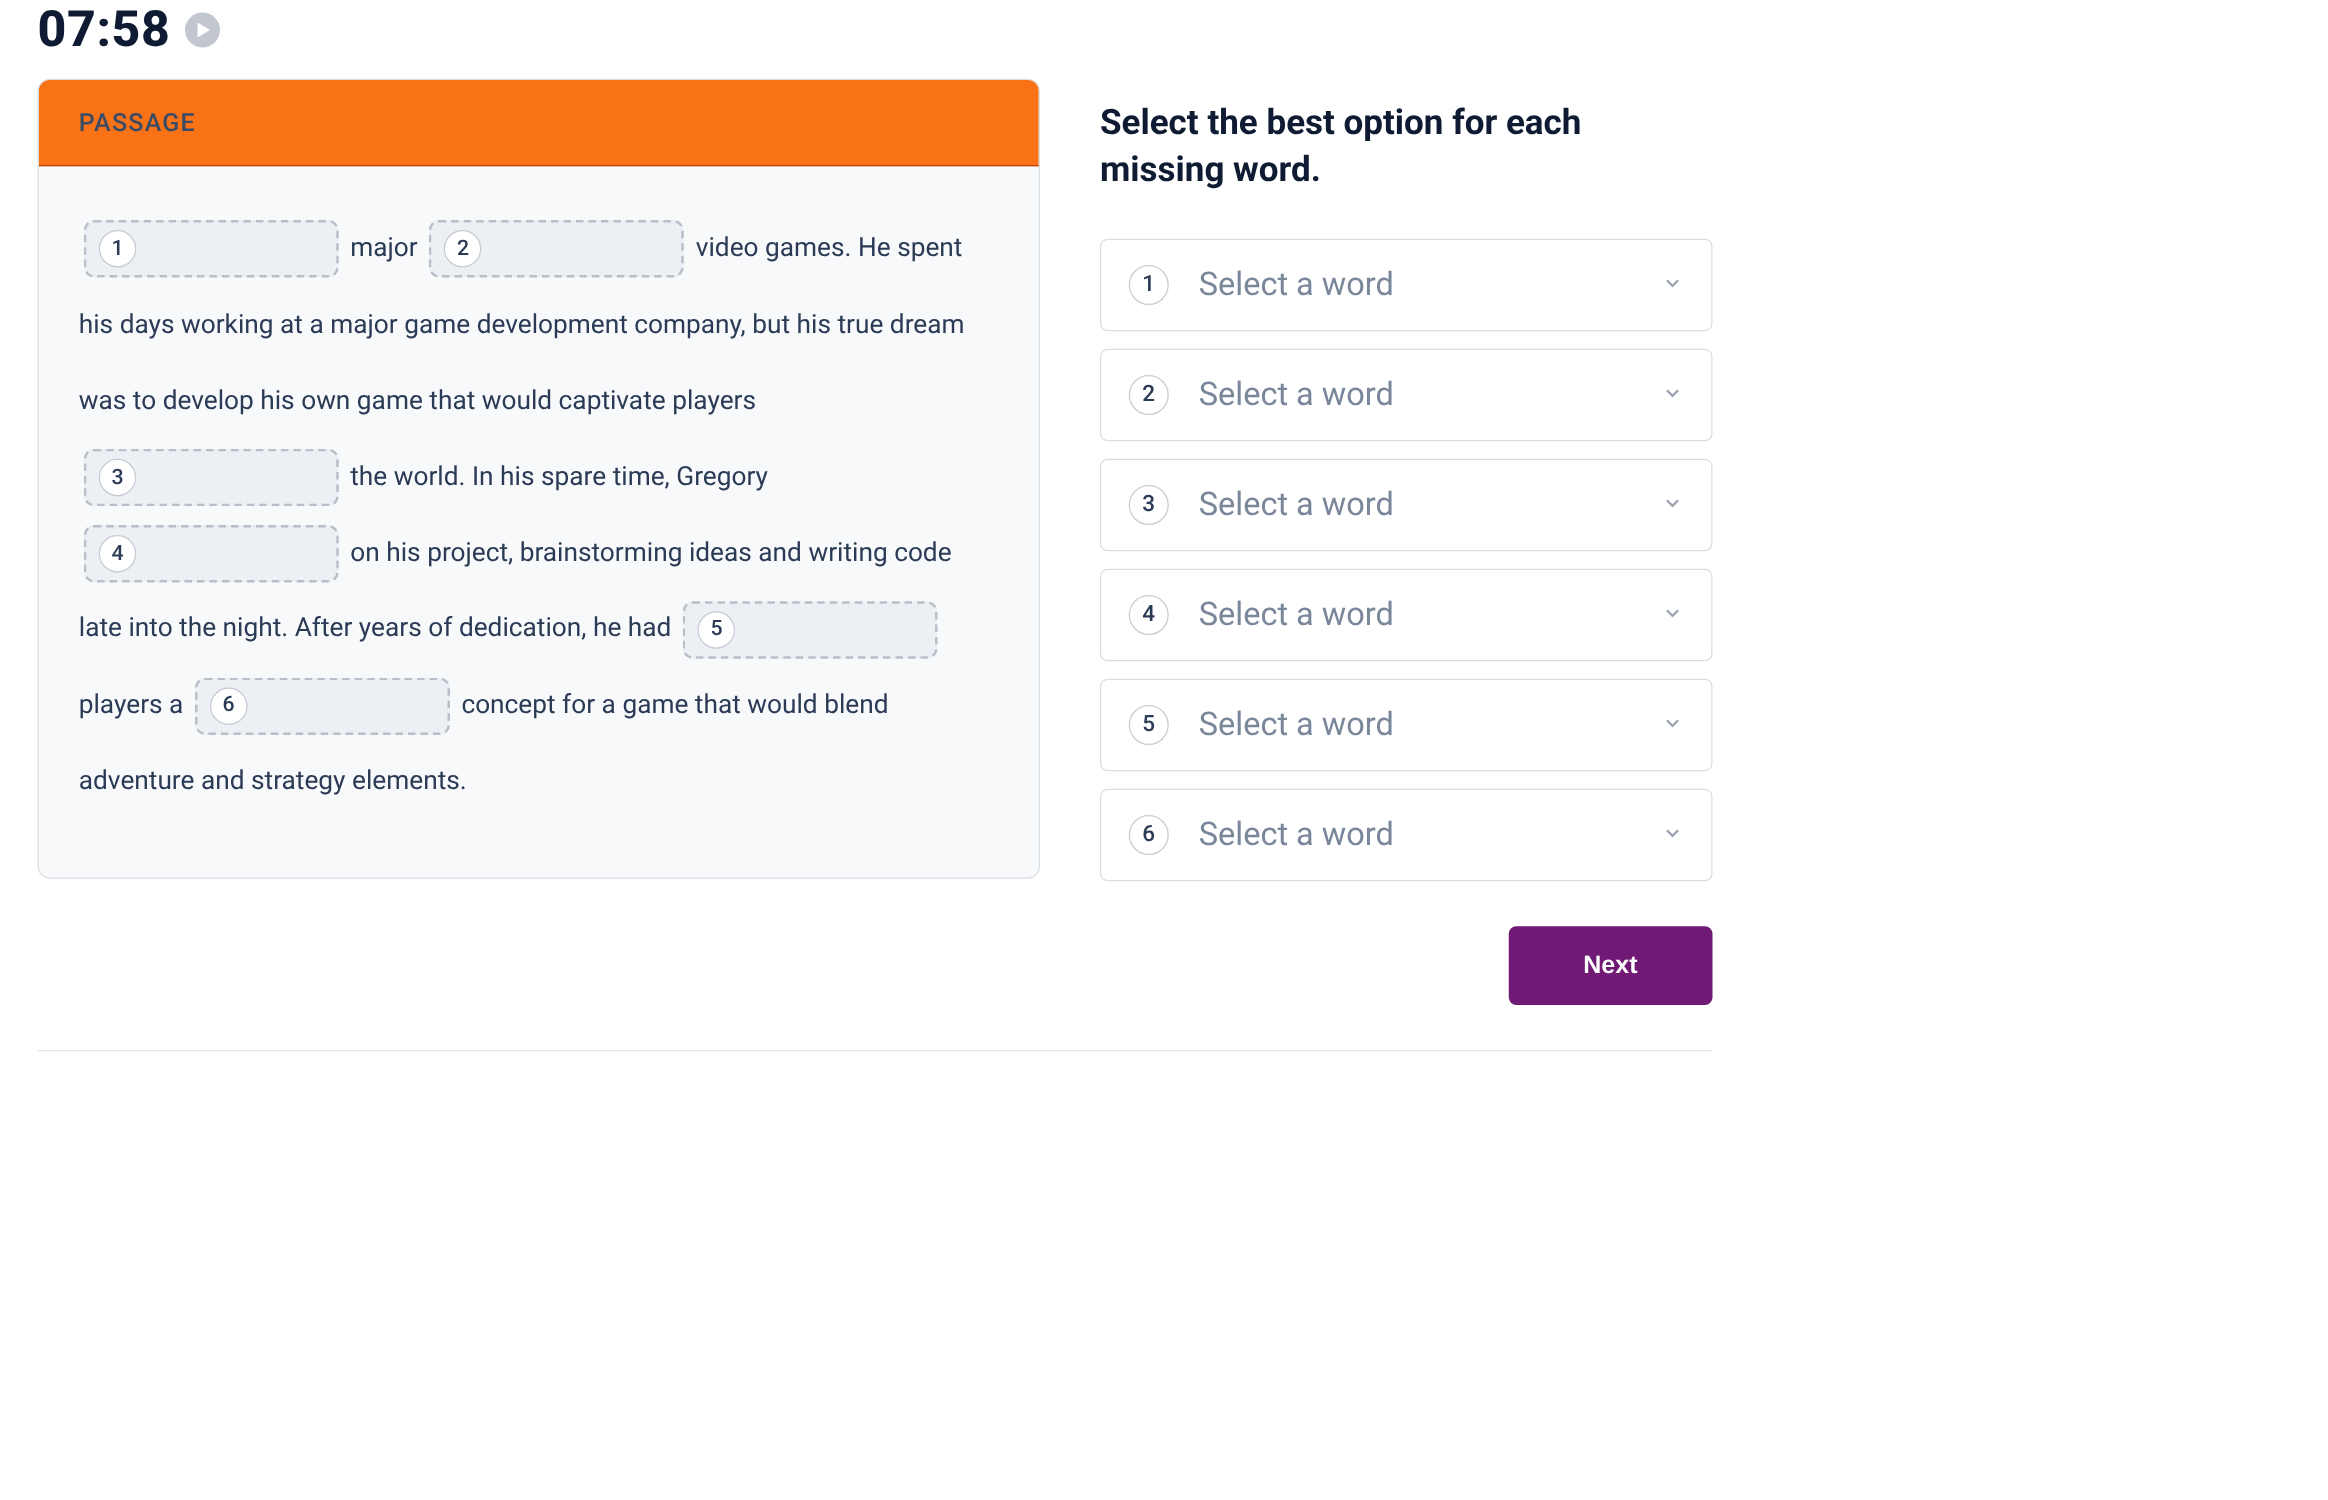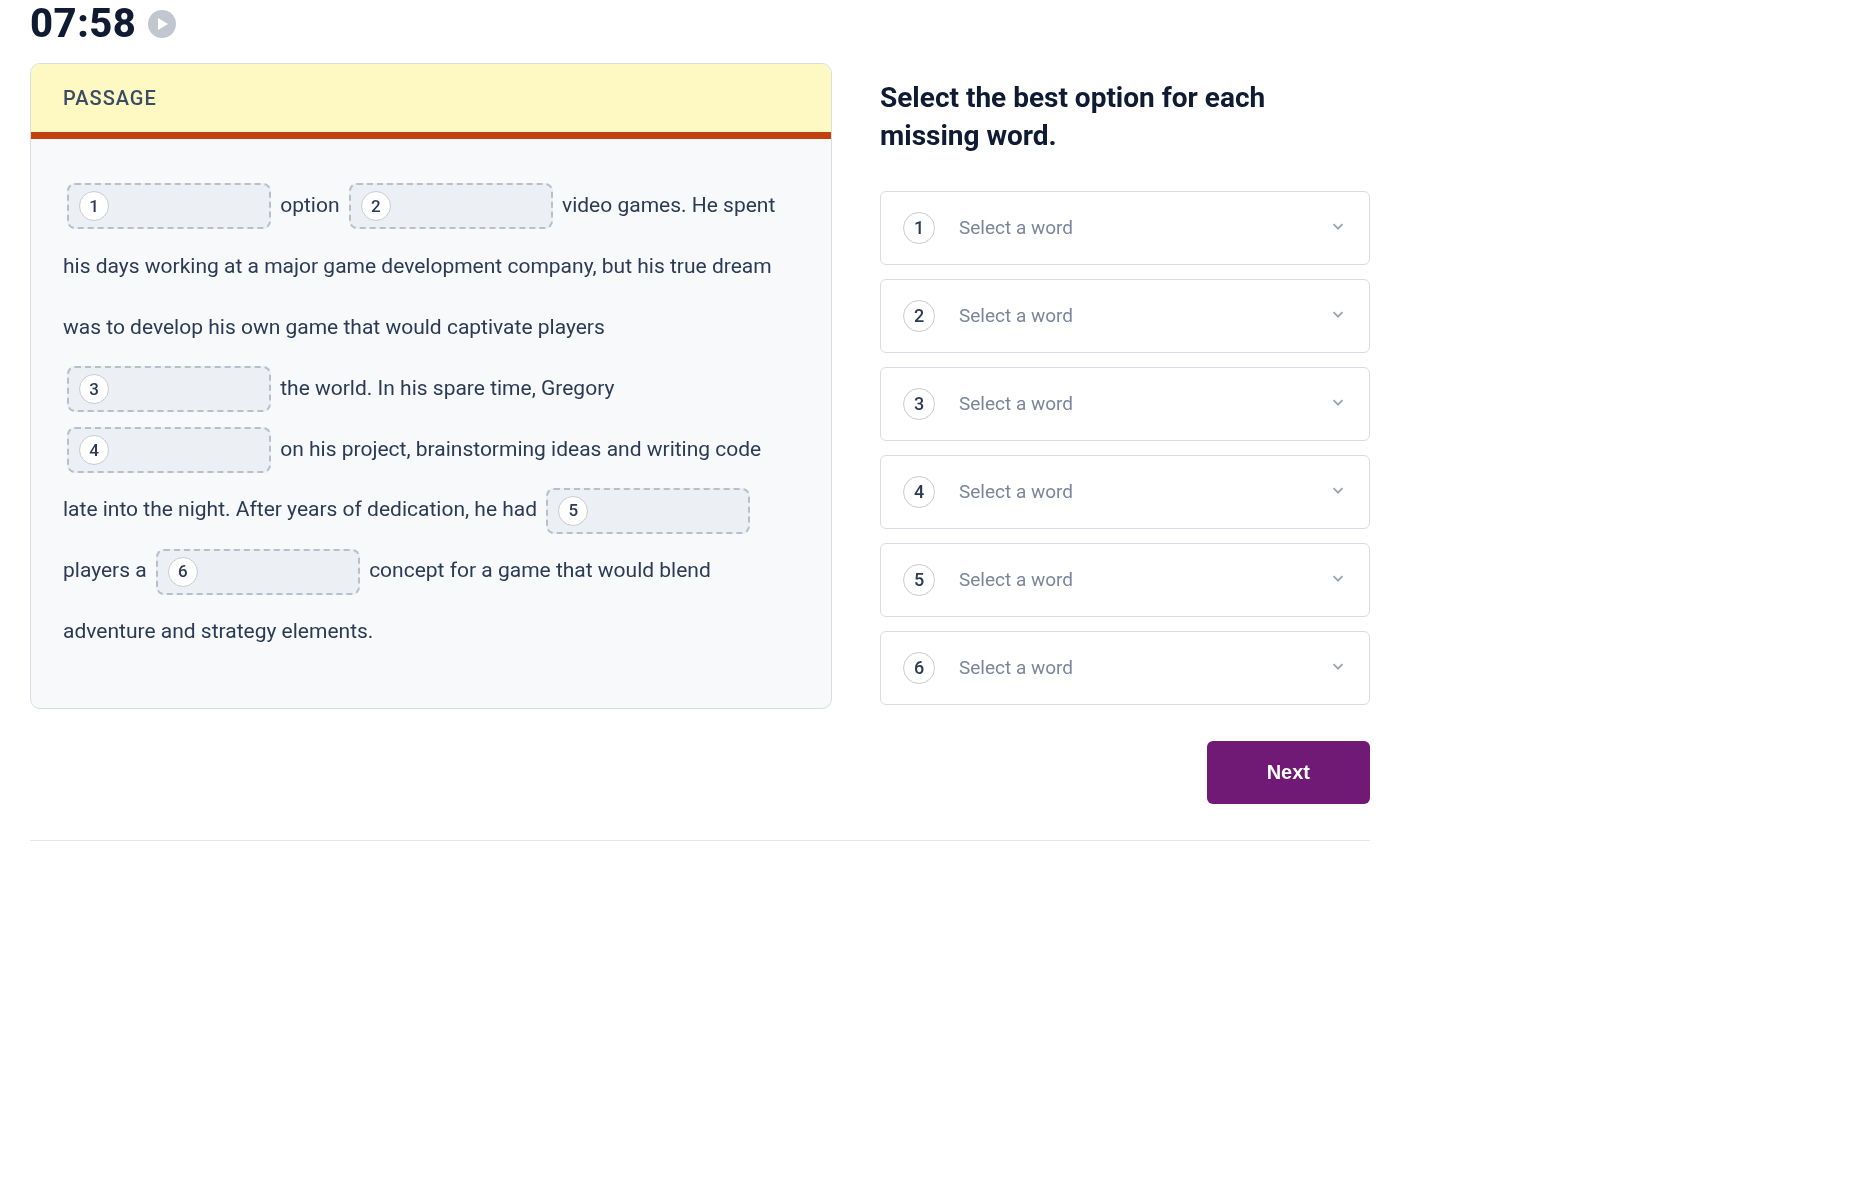--- a/index.html
+++ b/index.html
@@ -45,22 +45,22 @@
   }
   .passage-card {
     flex: 1 1 770px;
     border: 1px solid #d9dde3;
     border-radius: 10px;
     background: #f8f9fb;
     overflow: hidden;
   }
   .passage-header {
     padding: 22px 32px;
-    border-bottom: 7px solid #c2410c;
-    background: #fef9c3;
+    border-bottom: 1px solid #c2410c;
+    background: #f97316;
   }
   .passage-title {
     font-size: 20px;
     letter-spacing: 1px;
     color: #3a4b66;
     font-weight: 500;
   }
   .passage-body {
     padding: 36px 32px 46px 32px;
     font-size: 21px;
@@ -123,21 +123,21 @@
     display: flex;
     align-items: center;
     justify-content: center;
     font-size: 18px;
     color: #2b3b55;
     font-weight: 500;
     margin-right: 24px;
   }
   .select-row .placeholder {
     flex: 1;
-    font-size: 19px;
+    font-size: 26px;
     color: #7a8699;
   }
   .select-row .chev svg { width: 18px; height: 18px; stroke: #9aa3b0; stroke-width: 2; fill: none; }
   .next-row { display: flex; justify-content: flex-end; margin-top: 36px; }
   .next-btn {
     background: #701a75;
     color: #fff;
     border: none;
     border-radius: 6px;
     font-size: 20px;
@@ -163,21 +163,21 @@
   <div class="content">
     <div class="passage-card">
       <div class="passage-header">
         <span class="passage-title">PASSAGE</span>
       </div>
       <div class="passage-body">
         <span class="blank">
           <span class="num">1</span>
           <span class="space"></span>
         </span>
-        <span> option </span>
+        <span> major </span>
         <span class="blank">
           <span class="num">2</span>
           <span class="space"></span>
         </span>
         <span> video games. He spent his days working at a major game development company, but his true dream was to develop his own game that would captivate players </span>
         <span class="blank">
           <span class="num">3</span>
           <span class="space"></span>
         </span>
         <span> the world. In his spare time, Gregory </span>

